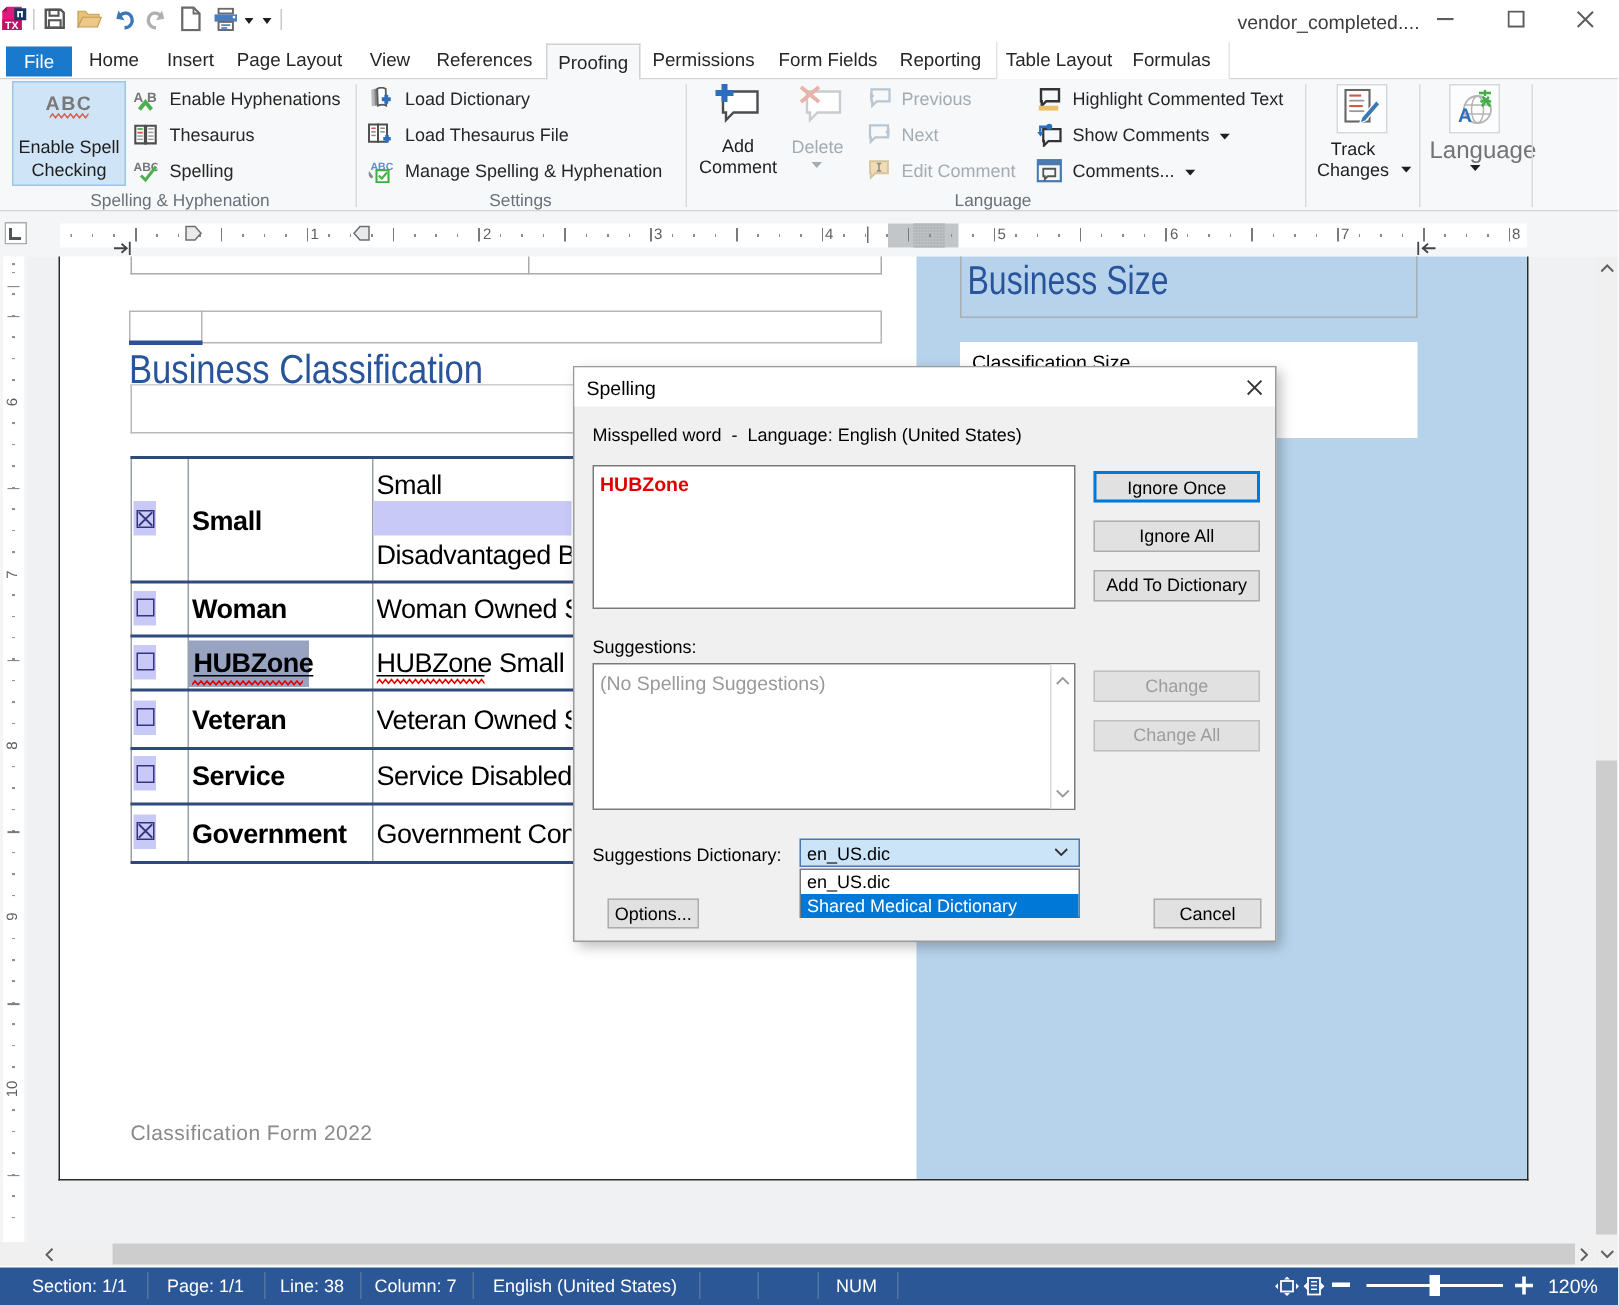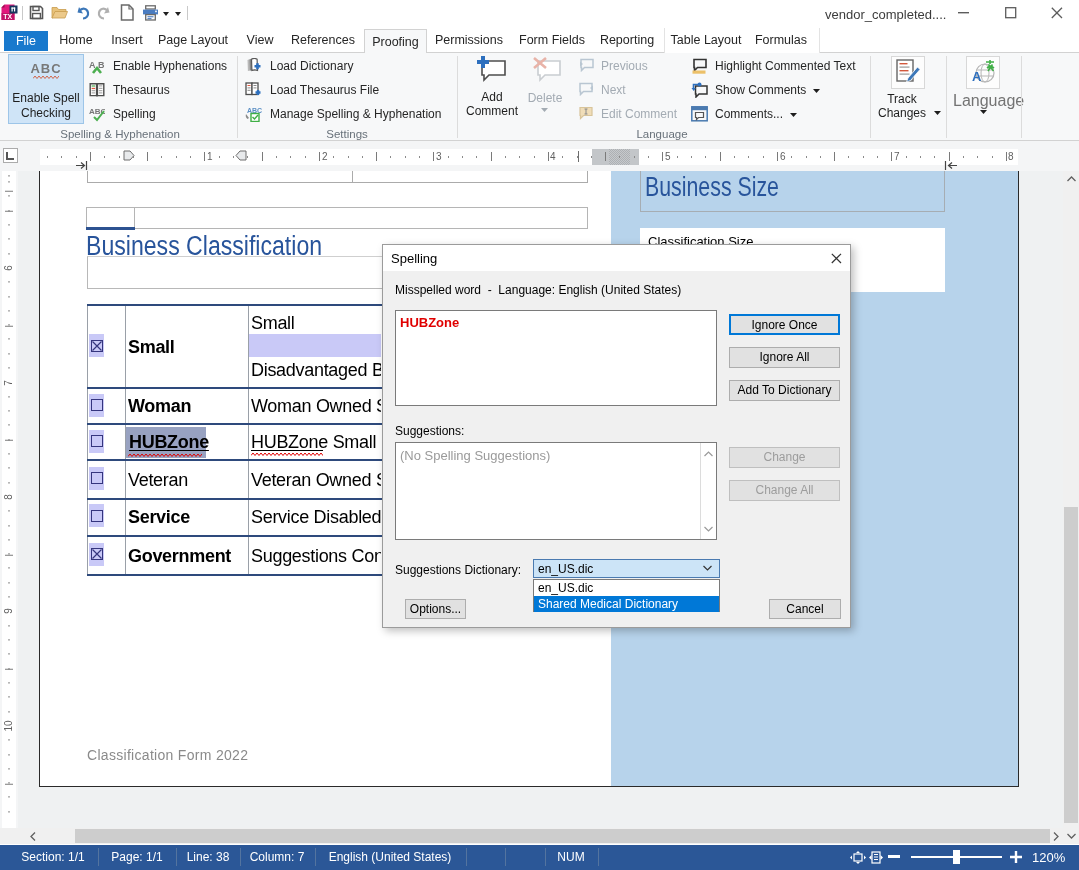--- a/index.html
+++ b/index.html
@@ -305,36 +305,36 @@
 <div class="abs" style="left:90.5px;top:472px;width:12px;height:12px;border:1.4px solid #35357e"></div>
 <div class="abs" style="left:89px;top:504px;width:15px;height:23px;background:#c9c9f7"></div>
 <div class="abs" style="left:90.5px;top:510px;width:12px;height:12px;border:1.4px solid #35357e"></div>
 <div class="abs" style="left:89px;top:543px;width:15px;height:23px;background:#c9c9f7"></div>
 <div class="abs" style="left:90.5px;top:548px;width:12px;height:12px;border:1.4px solid #35357e"></div>
 <svg class="abs" style="left:90.5px;top:548px" width="12" height="12">
       <path d="M1.5 1.5 L10.5 10.5 M10.5 1.5 L1.5 10.5" stroke="#35357e" stroke-width="1.2"></path>
     </svg>
 <div class="abs" style="left:128px;top:337px;font-size:18px;font-weight:bold;color:#000;letter-spacing:-0.3px">Small</div>
 <div class="abs" style="left:128px;top:396px;font-size:18px;font-weight:bold;color:#000;letter-spacing:-0.3px">Woman</div>
-<div class="abs" style="left:128px;top:470px;font-size:18px;font-weight:normal;color:#000;letter-spacing:-0.3px">Veteran</div>
+<div class="abs" style="left:128px;top:470px;font-size:18px;font-weight:bold;color:#000;letter-spacing:-0.3px">Veteran</div>
 <div class="abs" style="left:128px;top:507px;font-size:18px;font-weight:bold;color:#000;letter-spacing:-0.3px">Service</div>
 <div class="abs" style="left:128px;top:546px;font-size:18px;font-weight:bold;color:#000;letter-spacing:-0.3px">Government</div>
 <div class="abs" style="left:126px;top:427px;width:80px;height:31px;background:#98a2c1"></div>
 <div class="abs" style="left:129px;top:432px;font-size:18px;font-weight:bold;color:#000;letter-spacing:-0.3px;text-decoration:underline;text-decoration-thickness:1px;text-underline-offset:2px">HUBZone</div>
 <svg style="position:absolute;left:128px;top:452.5px;overflow:hidden" width="74" height="5" viewBox="0 0 74 5">
       <path d="M0,3.5 l2,-2.5 l2,2.5 l2,-2.5 l2,2.5 l2,-2.5 l2,2.5 l2,-2.5 l2,2.5 l2,-2.5 l2,2.5 l2,-2.5 l2,2.5 l2,-2.5 l2,2.5 l2,-2.5 l2,2.5 l2,-2.5 l2,2.5 l2,-2.5 l2,2.5 l2,-2.5 l2,2.5 l2,-2.5 l2,2.5 l2,-2.5 l2,2.5 l2,-2.5 l2,2.5 l2,-2.5 l2,2.5 l2,-2.5 l2,2.5 l2,-2.5 l2,2.5 l2,-2.5 l2,2.5 l2,-2.5 l2,2.5" fill="none" stroke="#e00000" stroke-width="1"></path>
     </svg>
 <div class="abs" style="left:251px;top:312.5px;font-size:18px;color:#000;letter-spacing:-0.3px">Small</div>
 <div class="abs" style="left:248.5px;top:334px;width:132px;height:22.5px;background:#c9c9f7"></div>
 <div class="abs" style="left:251px;top:359.5px;width:130px;overflow:hidden;font-size:18px;color:#000;letter-spacing:-0.3px;white-space:nowrap">Disadvantaged Bu</div>
 <div class="abs" style="left:251px;top:396px;width:130px;overflow:hidden;font-size:18px;color:#000;letter-spacing:-0.3px;white-space:nowrap">Woman Owned S</div>
 <div class="abs" style="left:251px;top:432px;width:130px;overflow:hidden;font-size:18px;color:#000;letter-spacing:-0.3px;white-space:nowrap">HUBZone Small B</div>
 <div class="abs" style="left:251px;top:470px;width:130px;overflow:hidden;font-size:18px;color:#000;letter-spacing:-0.3px;white-space:nowrap">Veteran Owned S</div>
 <div class="abs" style="left:251px;top:507px;width:130px;overflow:hidden;font-size:18px;color:#000;letter-spacing:-0.3px;white-space:nowrap">Service Disabled</div>
-<div class="abs" style="left:251px;top:546px;width:130px;overflow:hidden;font-size:18px;color:#000;letter-spacing:-0.3px;white-space:nowrap">Suggestions Con</div>
+<div class="abs" style="left:251px;top:546px;width:130px;overflow:hidden;font-size:18px;color:#000;letter-spacing:-0.3px;white-space:nowrap">Government Con</div>
 <div class="abs" style="left:251px;top:432px;width:72px;height:19px;border-bottom:1px solid #000"></div>
 <svg style="position:absolute;left:251px;top:451.5px;overflow:hidden" width="72" height="5" viewBox="0 0 72 5">
       <path d="M0,3.5 l2,-2.5 l2,2.5 l2,-2.5 l2,2.5 l2,-2.5 l2,2.5 l2,-2.5 l2,2.5 l2,-2.5 l2,2.5 l2,-2.5 l2,2.5 l2,-2.5 l2,2.5 l2,-2.5 l2,2.5 l2,-2.5 l2,2.5 l2,-2.5 l2,2.5 l2,-2.5 l2,2.5 l2,-2.5 l2,2.5 l2,-2.5 l2,2.5 l2,-2.5 l2,2.5 l2,-2.5 l2,2.5 l2,-2.5 l2,2.5 l2,-2.5 l2,2.5 l2,-2.5 l2,2.5 l2,-2.5 l2,2.5" fill="none" stroke="#e00000" stroke-width="1"></path>
     </svg>
 <div class="abs" style="left:87px;top:747px;font-size:14px;letter-spacing:0.3px;color:#8a8a8a">Classification Form 2022</div>
 <div class="abs" style="left:611px;top:171px;width:407px;height:615px;background:#b7d3eb"></div>
 <div class="abs" style="left:640px;top:171px;width:305px;height:41px;border:1px solid #a6adb3;border-top:none"></div>
 <div class="abs" style="left:645px;top:172px;font-size:27px;color:#28549b;transform:scaleX(0.79);transform-origin:0 0;white-space:nowrap">Business Size</div>
 <div class="abs" style="left:640px;top:228px;width:305px;height:64px;background:#fff"></div>
 <div class="abs" style="left:648px;top:234px;font-size:13px;color:#000">Classification Size</div>

